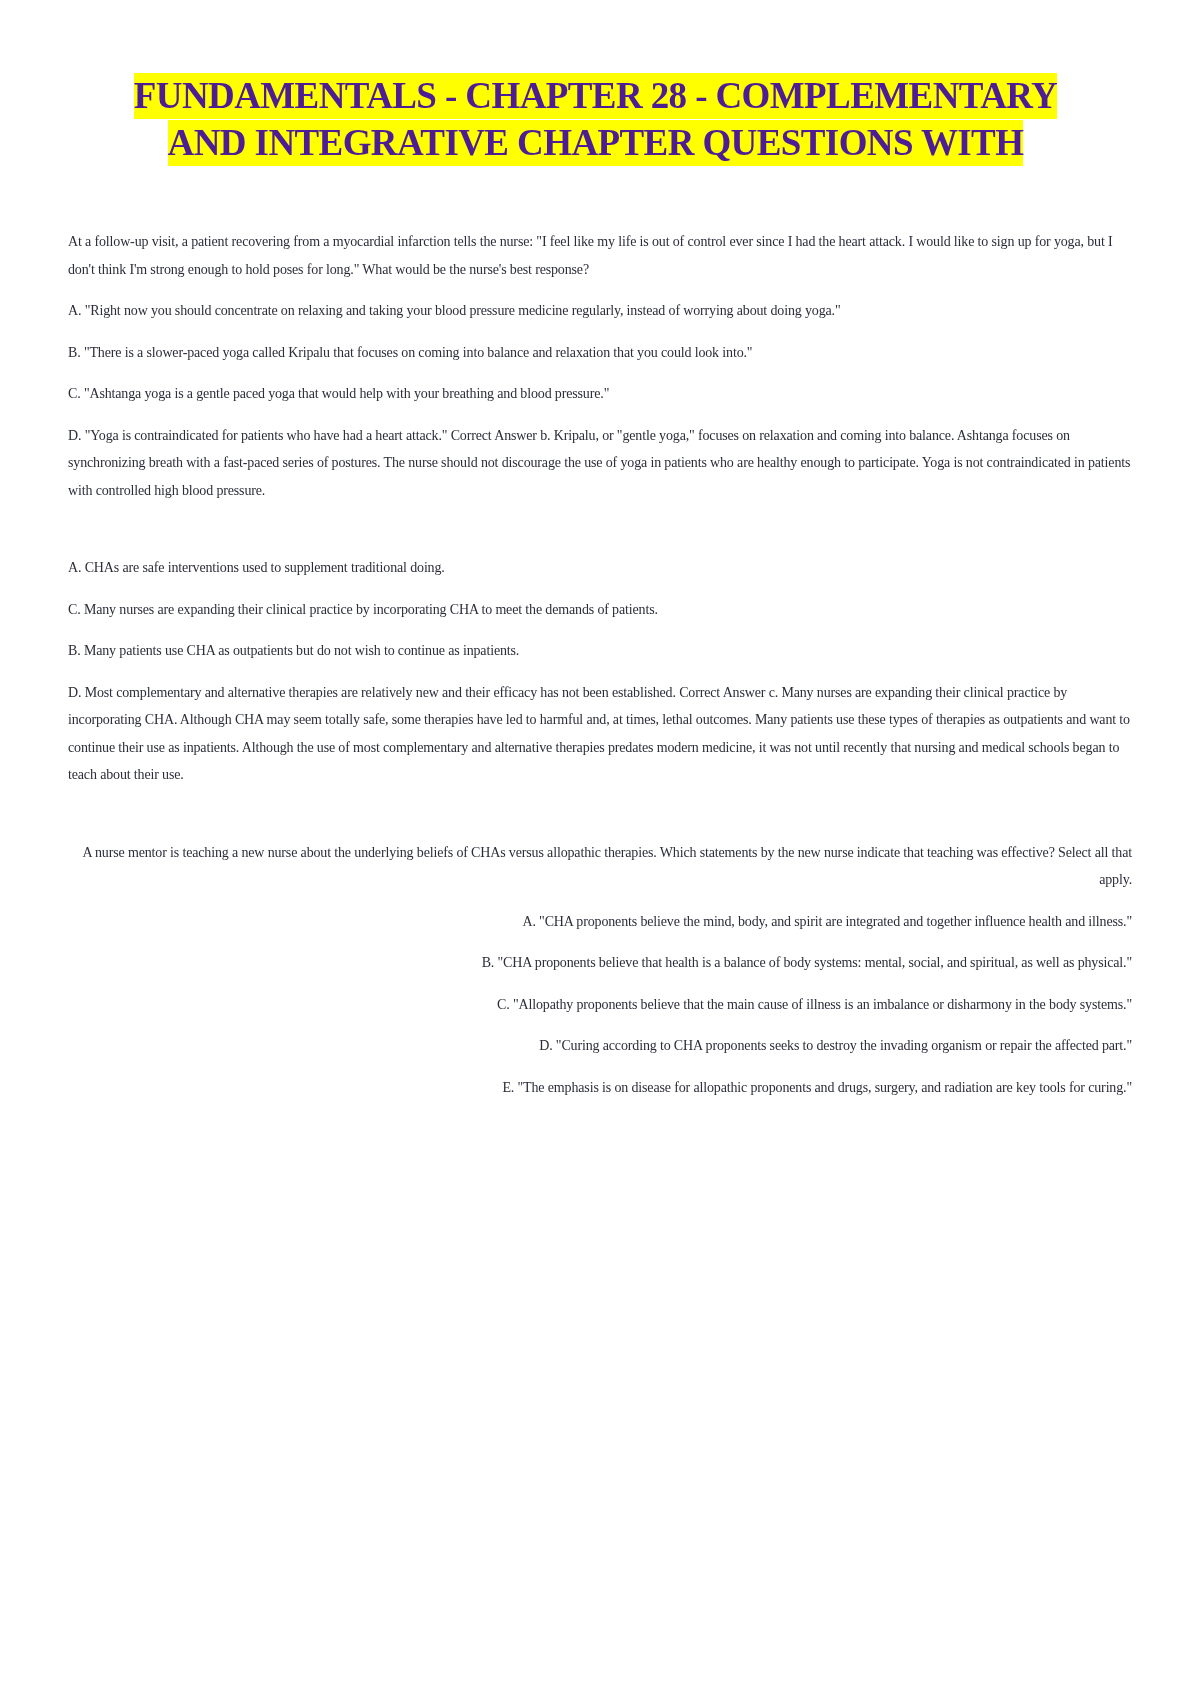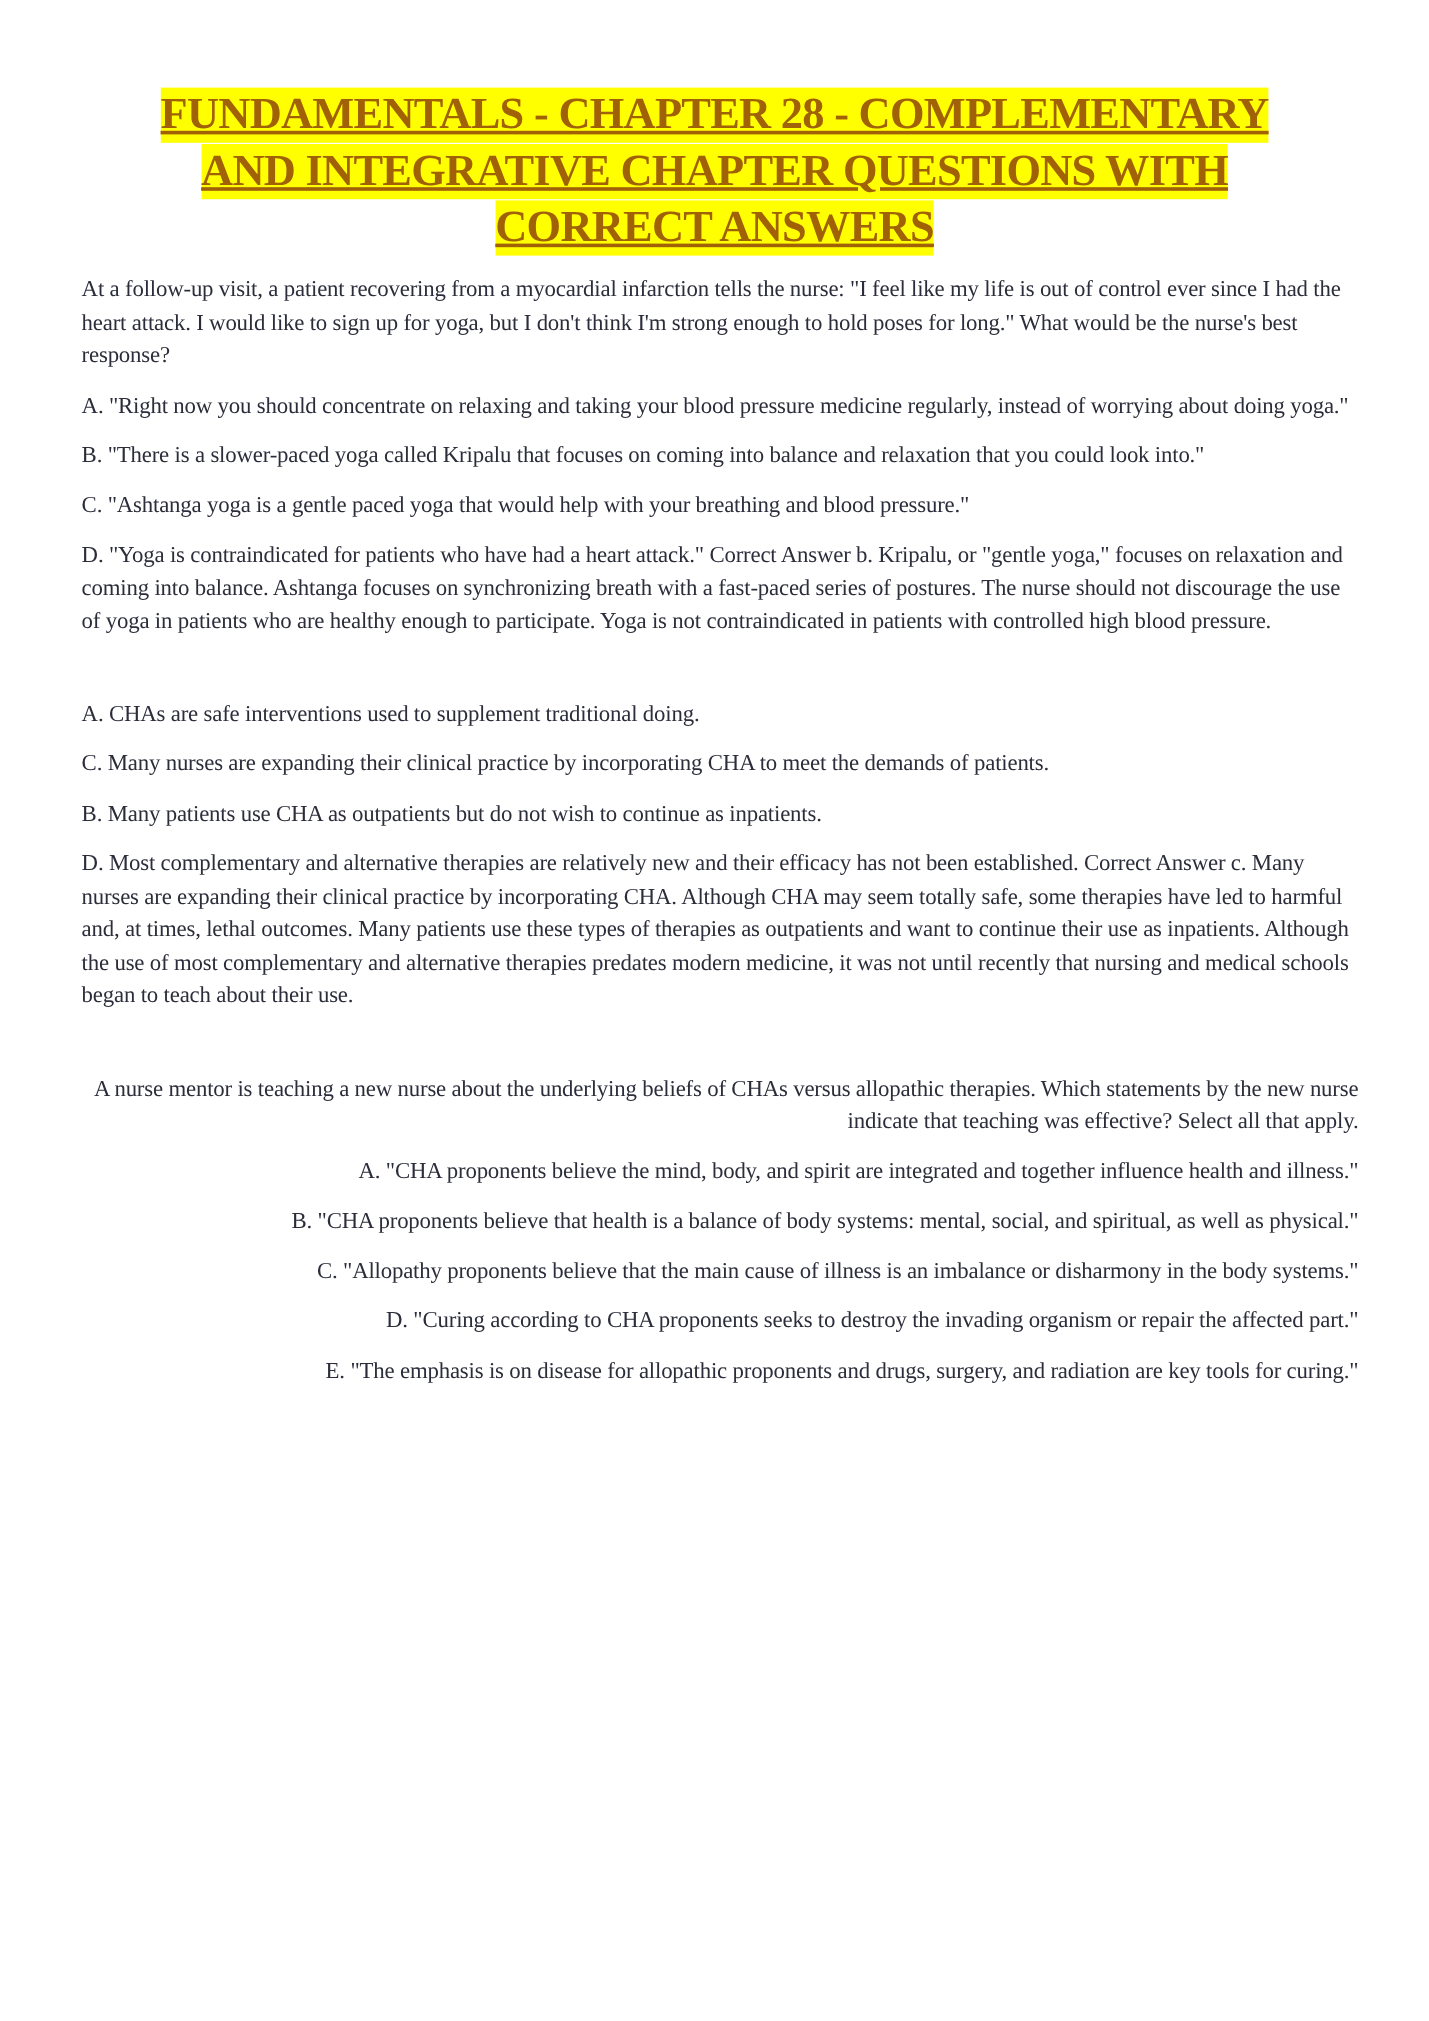--- a/index.html
+++ b/index.html
@@ -25,37 +25,36 @@
     position: absolute;
     left: 60px;
     top: 72px;
     width: 1071px;
     margin: 0;
     text-align: center;
     font-family: "Liberation Serif", "DejaVu Serif", serif;
     font-weight: bold;
     font-size: 37px;
     line-height: 47px;
-    color: #a16207;
+    color: #4c1d95;
     letter-spacing: -0.6px;
-    text-decoration: underline;
   }
   .title span.hl {
     background: #ffff00;
     padding: 2px 0 3px 0;
     -webkit-box-decoration-break: clone;
     box-decoration-break: clone;
   }
   .content {
     position: absolute;
     left: 68px;
     top: 228px;
     width: 1064px;
     font-family: "Liberation Serif", "DejaVu Serif", serif;
-    font-size: 19px;
+    font-size: 14px;
     line-height: 27.5px;
     color: #2b2d3a;
     letter-spacing: -0.15px;
   }
   .content p {
     margin: 0 0 14px 0;
   }
   .question-block {
     margin-bottom: 50px;
   }
@@ -65,21 +64,20 @@
   }
 </style>
 </head>
 <body>
 
 <div class="page">
 
   <h1 class="title">
     <span class="hl">FUNDAMENTALS - CHAPTER 28 - COMPLEMENTARY </span><br>
     <span class="hl">AND INTEGRATIVE CHAPTER QUESTIONS WITH </span><br>
-    <span class="hl">CORRECT ANSWERS</span>
   </h1>
 
   <div class="content">
 
     <div class="question-block">
       <p>At a follow-up visit, a patient recovering from a myocardial infarction tells the nurse: "I feel like my life is out of control ever since I had the heart attack. I would like to sign up for yoga, but I don't think I'm strong enough to hold poses for long." What would be the nurse's best response?</p>
       <p>A. "Right now you should concentrate on relaxing and taking your blood pressure medicine regularly, instead of worrying about doing yoga."</p>
       <p>B. "There is a slower-paced yoga called Kripalu that focuses on coming into balance and relaxation that you could look into."</p>
       <p>C. "Ashtanga yoga is a gentle paced yoga that would help with your breathing and blood pressure."</p>
       <p>D. "Yoga is contraindicated for patients who have had a heart attack." Correct Answer b. Kripalu, or "gentle yoga," focuses on relaxation and coming into balance. Ashtanga focuses on synchronizing breath with a fast-paced series of postures. The nurse should not discourage the use of yoga in patients who are healthy enough to participate. Yoga is not contraindicated in patients with controlled high blood pressure.</p>

